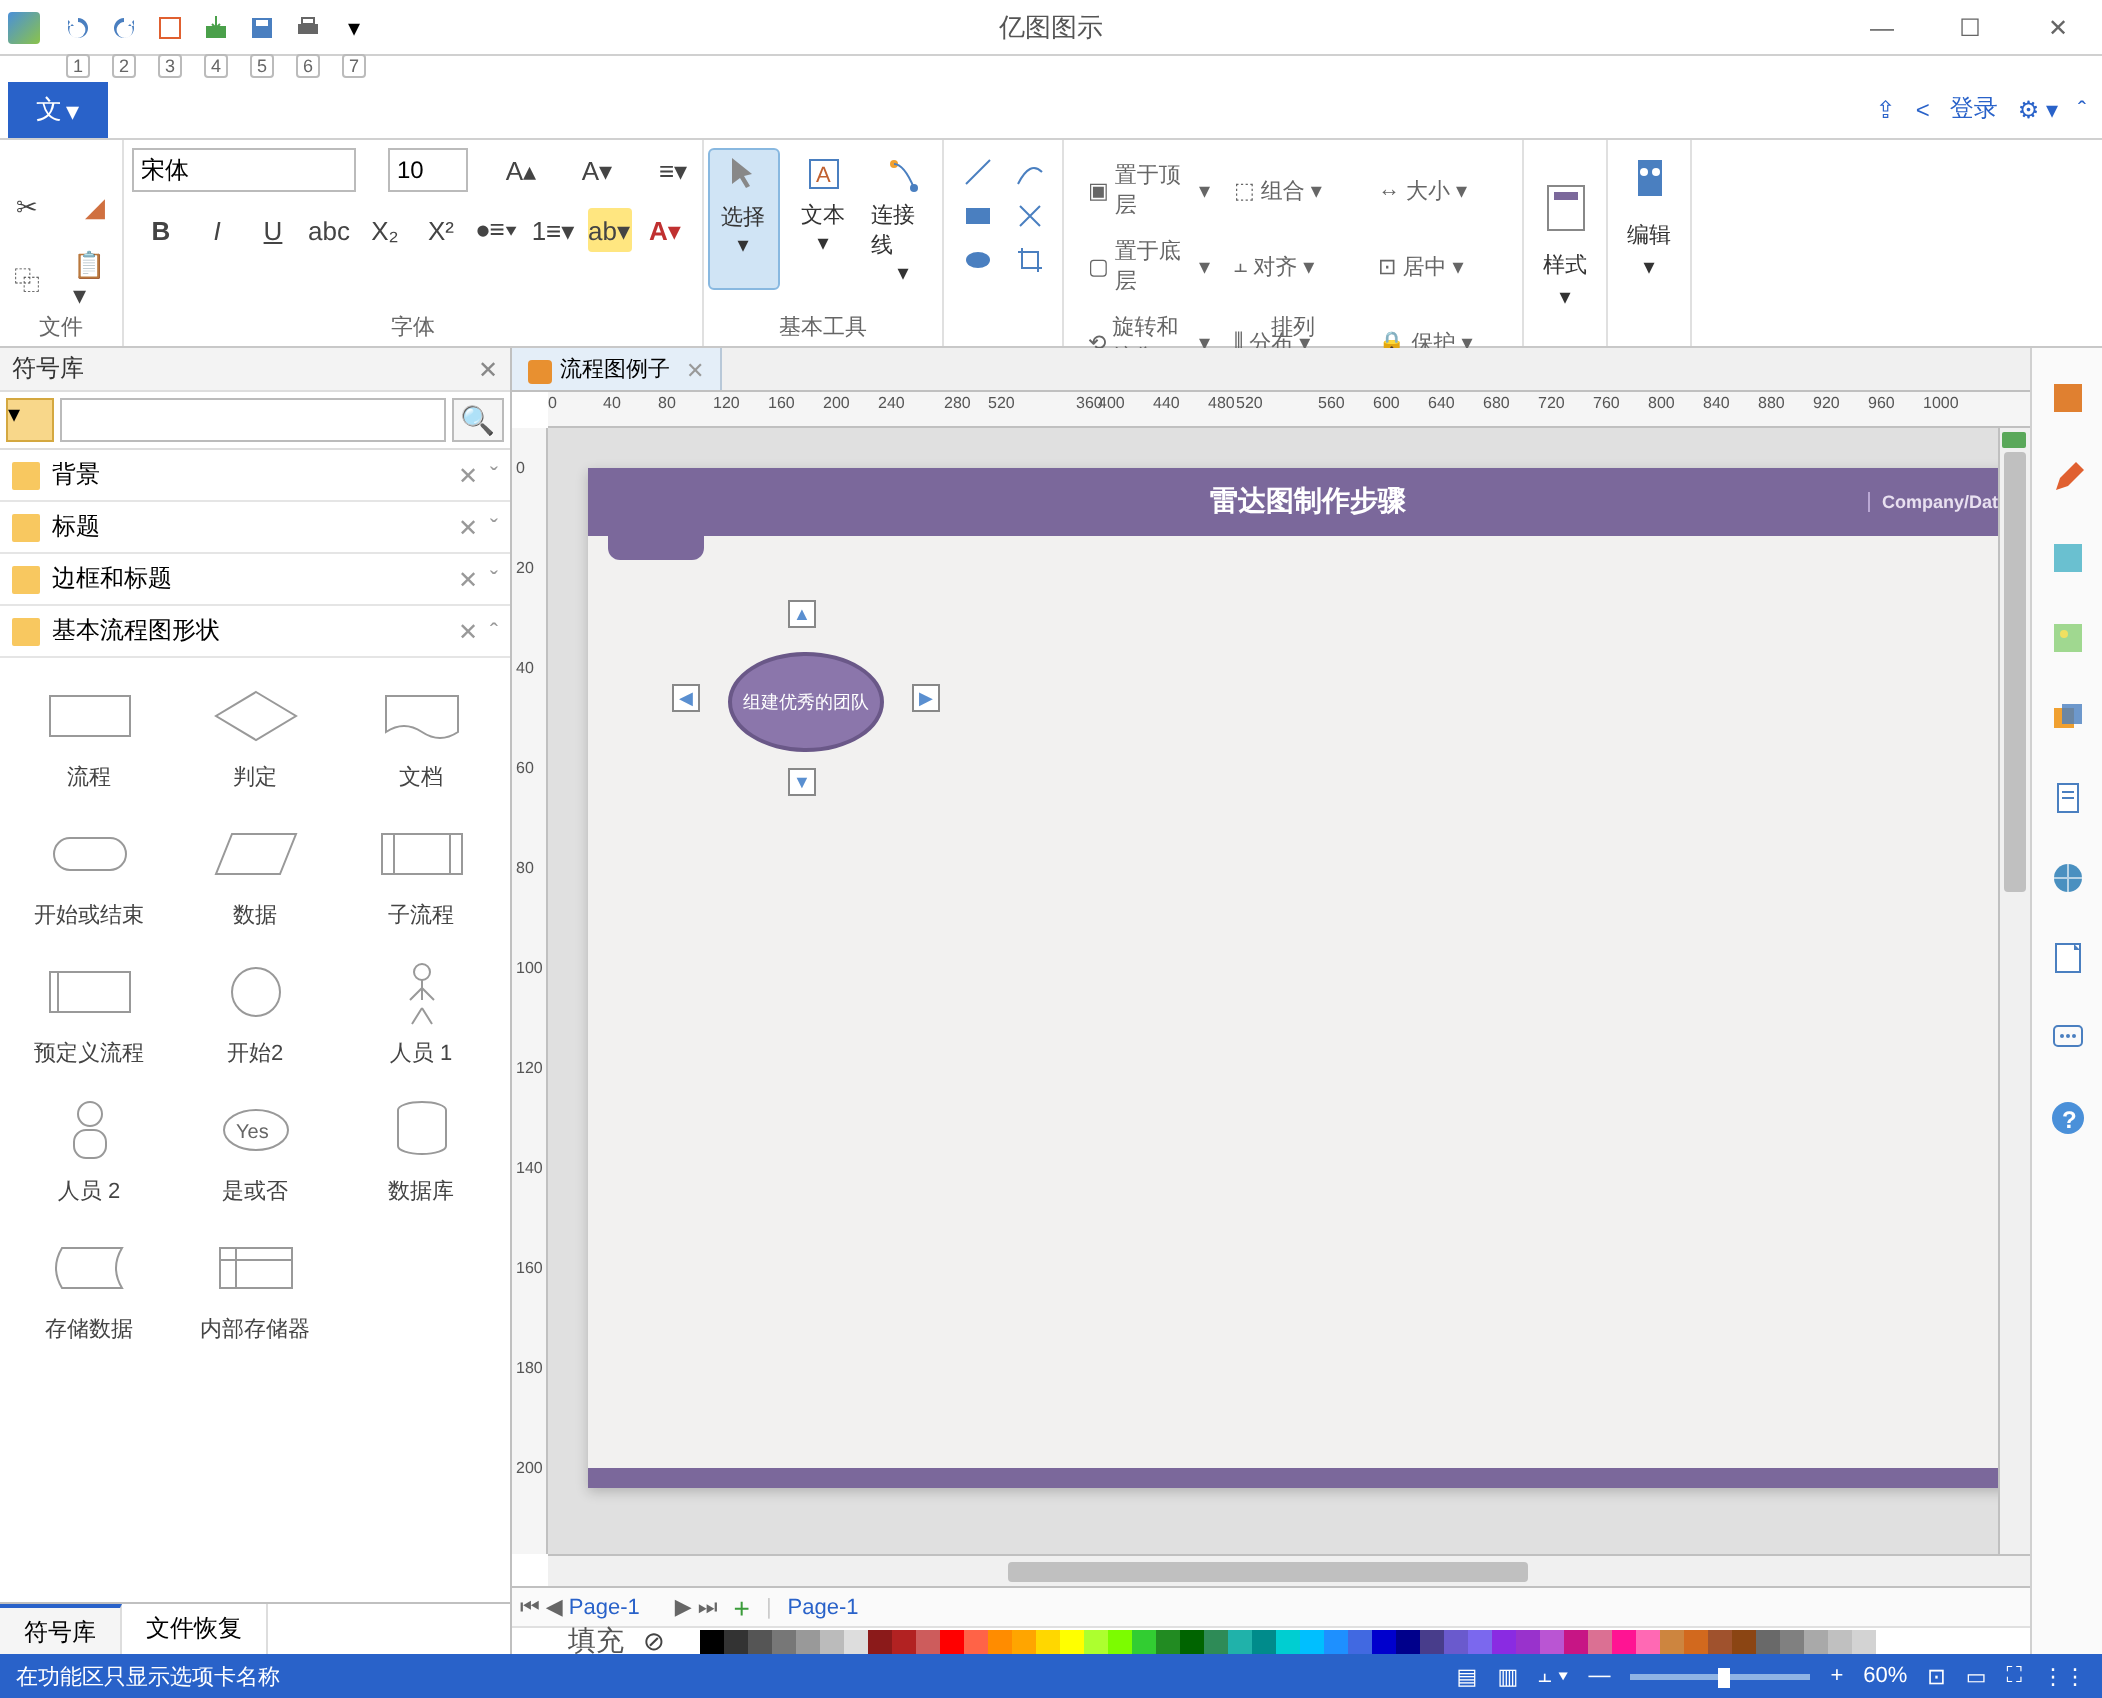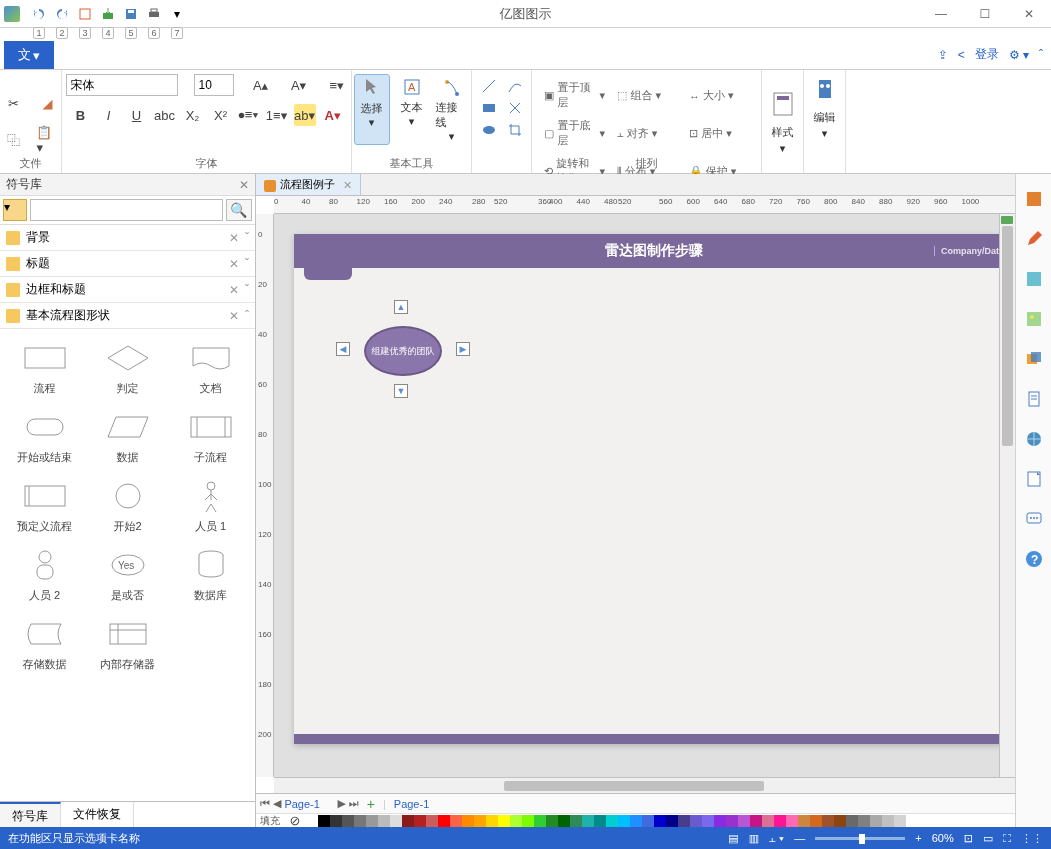--- a/index.html
+++ b/index.html
@@ -105,21 +105,21 @@
 .hscroll-thumb { width: 260px; height: 10px; background: #c0c0c0; margin-left: 230px; border-radius: 2px; }
 
 .page-bar { height: 20px; display: flex; align-items: center; border-top: 1px solid #c0c0c0; background: #fafafa; padding: 0 4px; gap: 8px; font-size: 11px; }
 .page-nav { display: flex; gap: 3px; align-items: center; }
 .page-nav span { cursor: pointer; color: #666; }
 .page-sel { border: none; background: transparent; color: #2962c9; font-size: 11px; }
 .page-add { color: #3a9c3a; cursor: pointer; font-size: 14px; }
 .page-tab { color: #2962c9; cursor: pointer; }
 
 .color-bar { height: 14px; display: flex; align-items: center; gap: 0; padding-left: 4px; background: #fff; border-top: 1px solid #e0e0e0; }
-.color-lbl { font-size: 10px; color: #555; margin-right: 4px; }
+.color-lbl { font-size: 14px; color: #555; margin-right: 4px; margin-left: 24px; }
 .swatch { width: 12px; height: 12px; cursor: pointer; }
 
 
 .right-panel { width: 36px; background: #fafafa; border-left: 1px solid #d0d0d0; display: flex; flex-direction: column; align-items: center; gap: 18px; padding-top: 14px; }
 .rp-ico { width: 22px; height: 22px; cursor: pointer; color: #555; display: flex; align-items: center; justify-content: center; }
 
 
 .statusbar { height: 22px; background: #2962c9; color: #fff; display: flex; align-items: center; padding: 0 8px; font-size: 11px; }
 .sb-right { margin-left: auto; display: flex; gap: 10px; align-items: center; }
 .zoom-slider { width: 90px; height: 3px; background: #8fb4e4; position: relative; }

